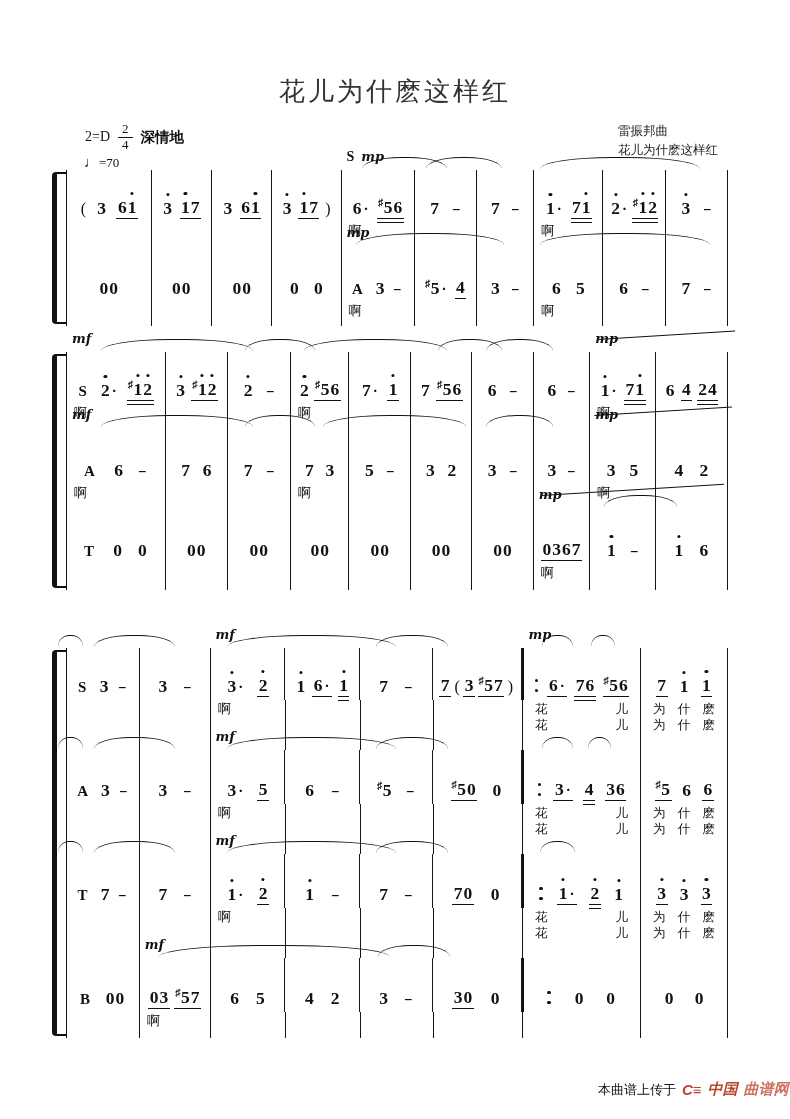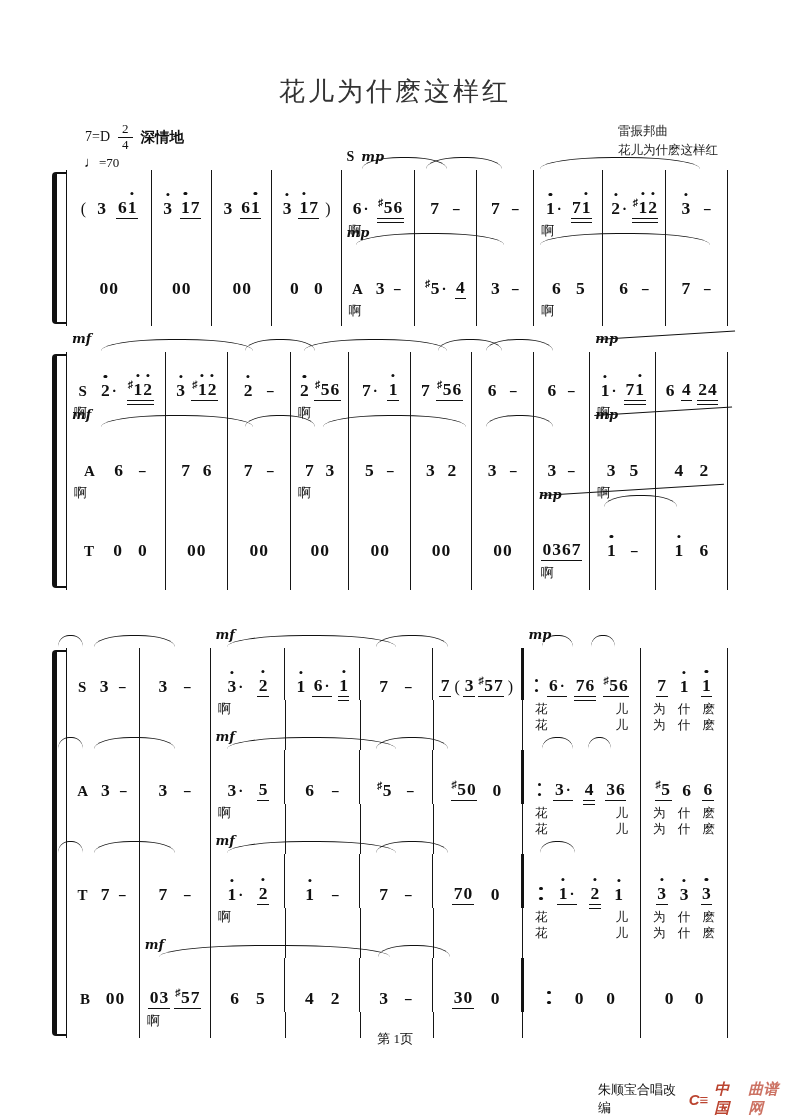--- a/index.html
+++ b/index.html
@@ -62,21 +62,21 @@
   .lline.one{justify-content:flex-start;padding-left:7px;font-size:13px;}
 </style>
 </head>
 <body>
 
 <div id="page">
 
   <div class="abs" id="title">花儿为什麽这样红</div>
 
   <div class="abs" id="keyblock">
-    <span>7=D</span>
+    <span>2=D</span>
     <span class="frac">
       <span class="num">2</span>
       <span class="den">4</span>
     </span>
     <span id="expr">深情地</span>
   </div>
   <div class="abs" id="tempo">
     <span class="nq">♩</span><span>=70</span>
   </div>
 
@@ -1350,22 +1350,21 @@
             <div class="cell" style="flex-grow: 74;"></div>
             <div class="cell" style="flex-grow: 72;"></div>
             <div class="cell" style="flex-grow: 88;"></div>
             <div class="cell" style="flex-grow: 117;"></div>
             <div class="cell" style="flex-grow: 86;"></div>
           </div>
         </div>
       </div>
     </div>
 
-  <div class="abs" id="pageno">第 1页</div>
 
   <div class="abs" id="watermark">
-    <span>朱顺宝合唱改编</span>
+    <span>本曲谱上传于</span>
     <span class="wm-icon" style="color: rgb(187, 68, 48);">C≡</span>
     <span class="wm-site-a" style="color: rgb(187, 68, 48);">中国</span>
     <span class="wm-site-b" style="color: rgb(187, 68, 48);">曲谱网</span>
   </div>
 
 </div>
 
 </body></html>

